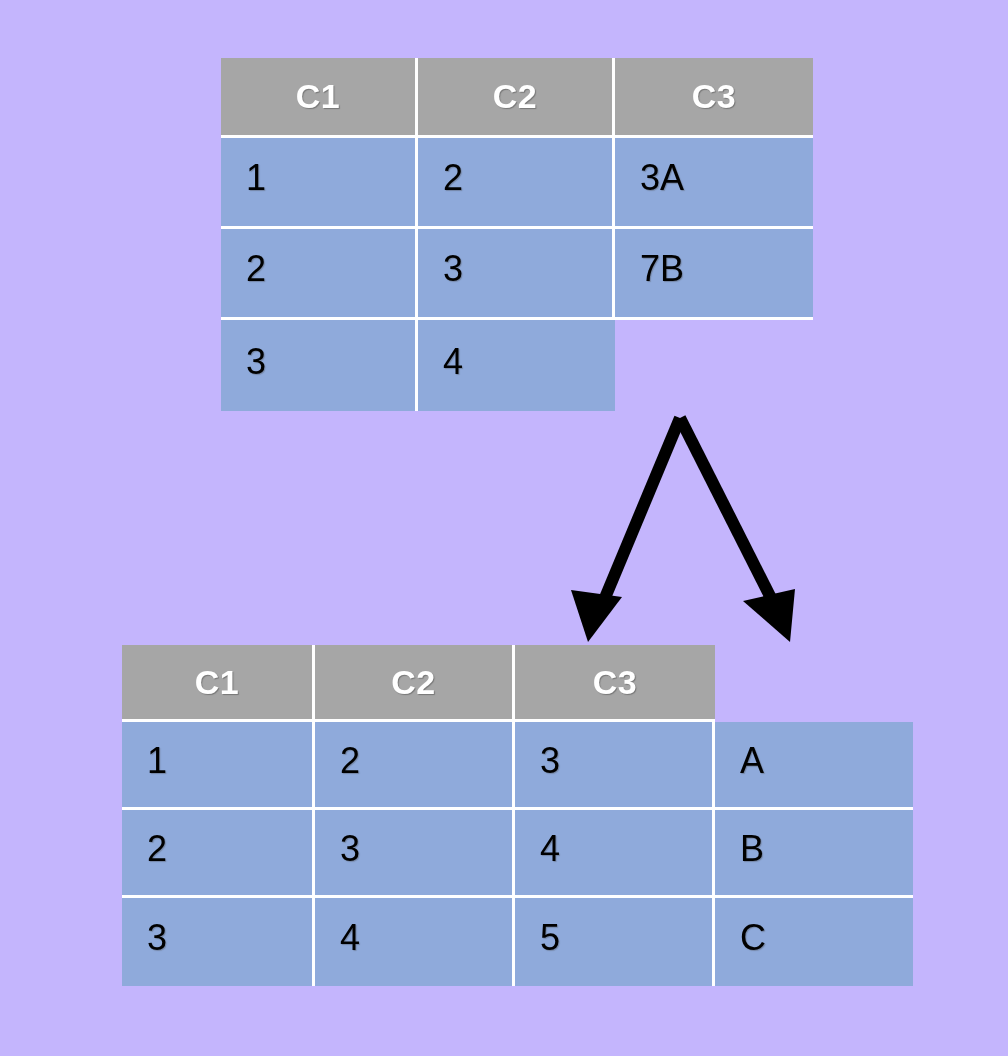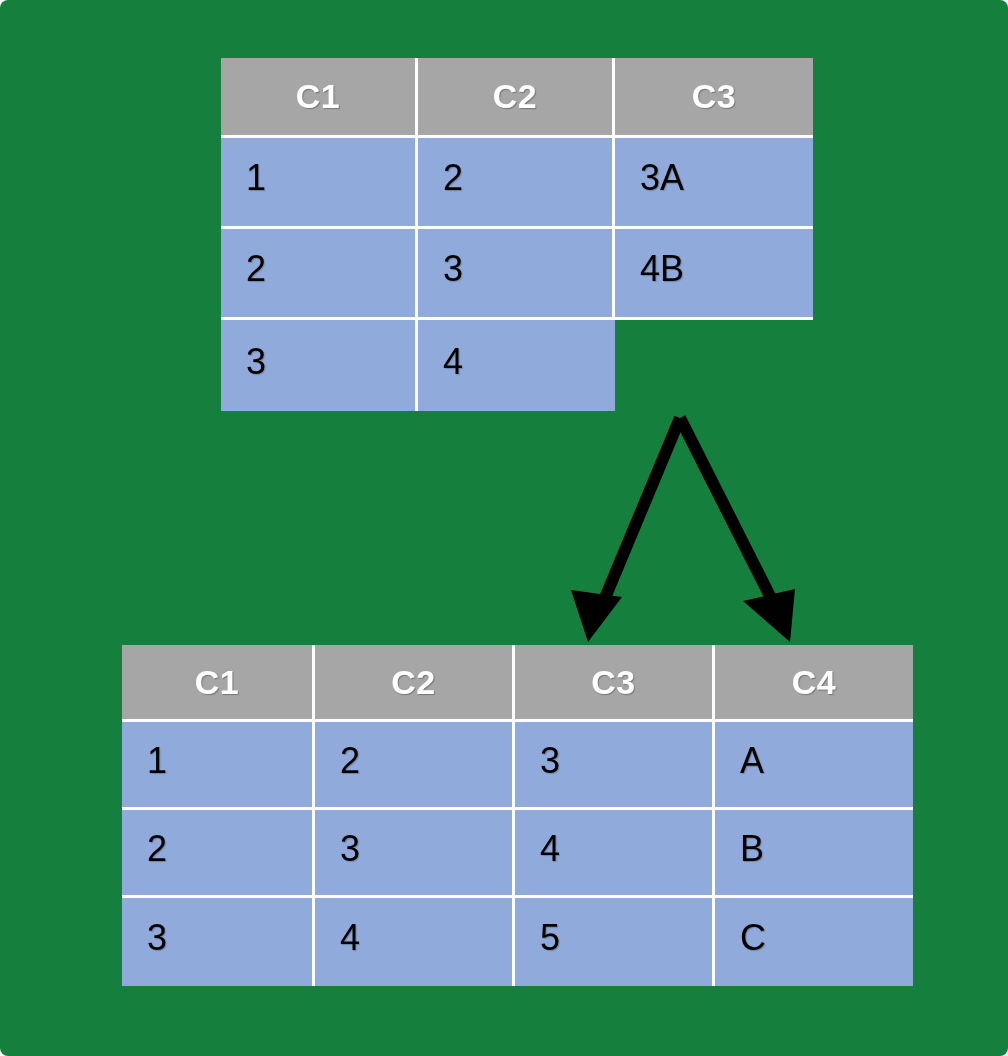--- a/index.html
+++ b/index.html
@@ -12,22 +12,21 @@
     height: 1056px;
     position: relative;
     overflow: hidden;
     font-family: "Liberation Sans", sans-serif;
     background: #ffffff;
   }
 
   .canvas {
     position: absolute;
     inset: 0;
-    background: #15803d;
-    border-radius: 8px;
+    background: #c4b5fd;
   }
 
   
   .tbl {
     position: absolute;
     display: flex;
     flex-direction: column;
     box-sizing: border-box;
   }
 
@@ -154,21 +153,21 @@
 
       <div class="tbl-row">
         <div class="td">1</div>
         <div class="td">2</div>
         <div class="td col-last">3A</div>
       </div>
 
       <div class="tbl-row">
         <div class="td">2</div>
         <div class="td">3</div>
-        <div class="td col-last">4B</div>
+        <div class="td col-last">7B</div>
       </div>
 
       <div class="tbl-row">
         <div class="td">3</div>
         <div class="td">4</div>
       </div>
 
     </div>
   </div>
 
@@ -184,21 +183,20 @@
       <polygon points="250,237 203,196 255,184" fill="#000000"></polygon>
     </g>
   </svg>
 
   <div class="tbl" id="table-result">
 
     <div class="tbl-header-row">
       <div class="th">C1</div>
       <div class="th c2">C2</div>
       <div class="th c3">C3</div>
-      <div class="th c4">C4</div>
     </div>
 
     <div class="tbl-body">
 
       <div class="tbl-row">
         <div class="td">1</div>
         <div class="td c2">2</div>
         <div class="td c3">3</div>
         <div class="td c4">A</div>
       </div>

